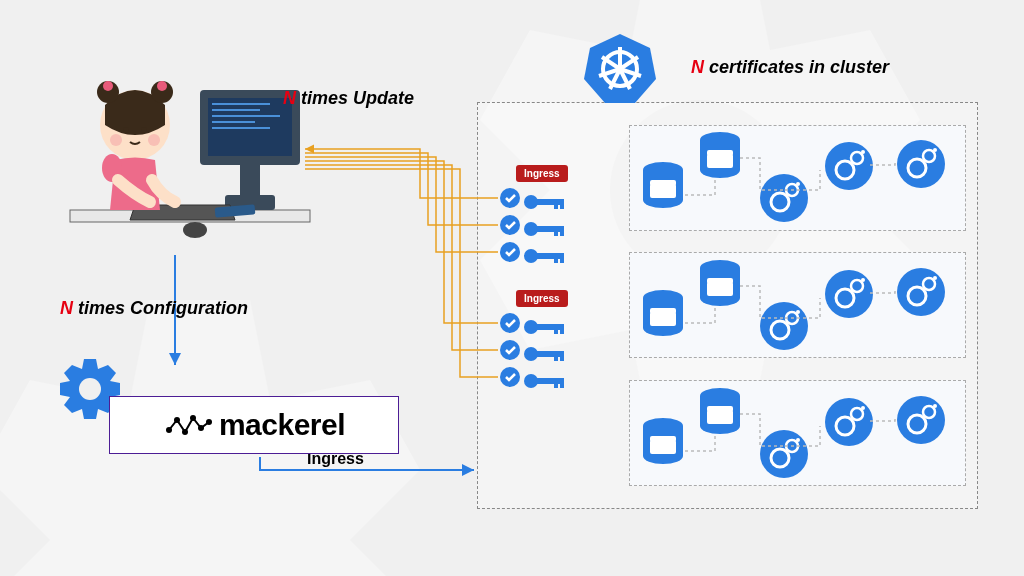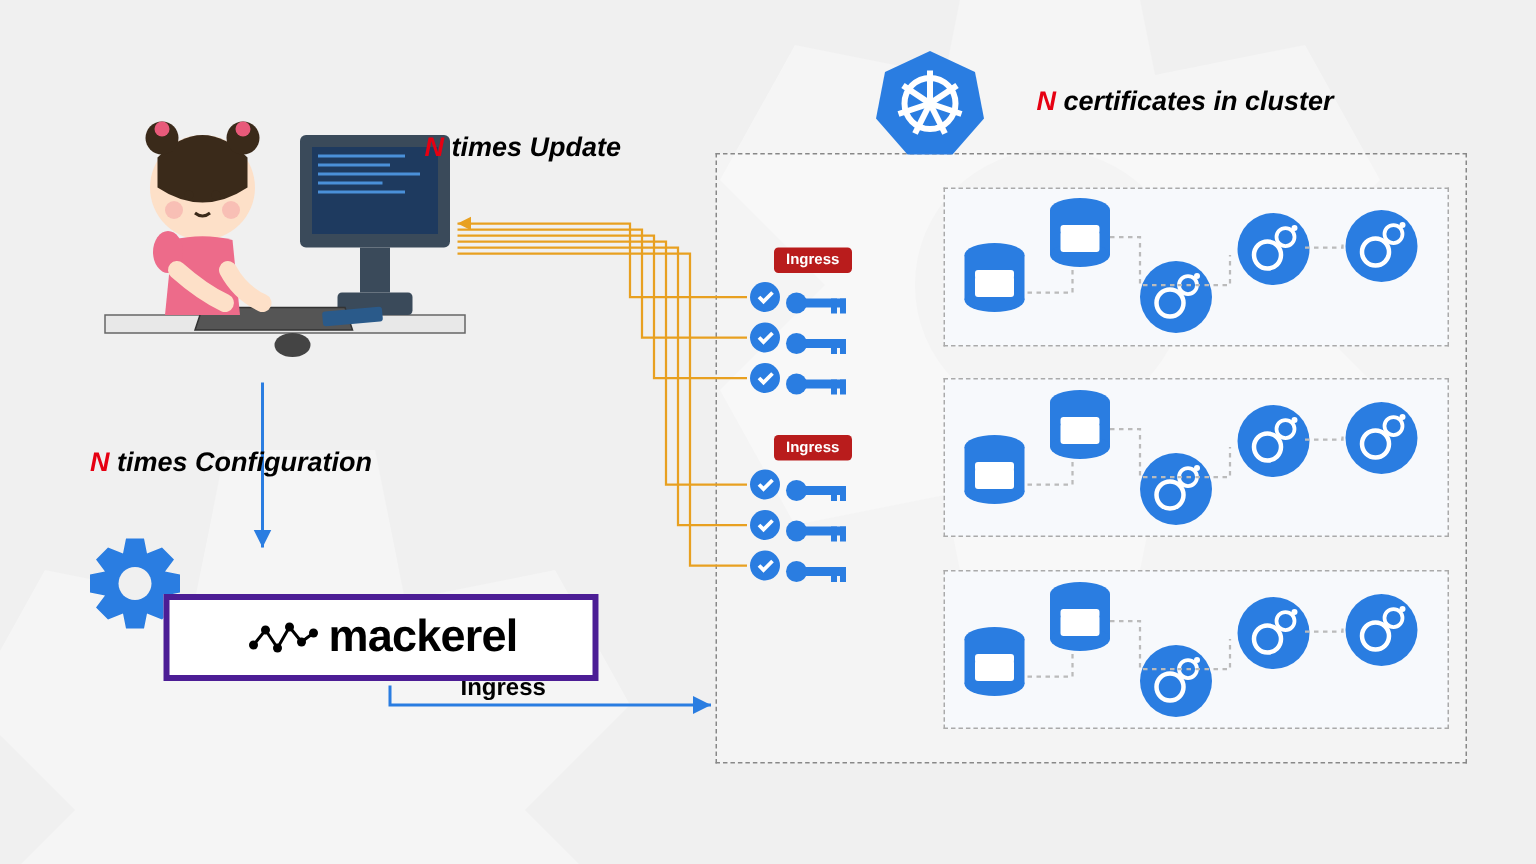--- a/index.html
+++ b/index.html
@@ -32,21 +32,21 @@
     border: 1px dashed #888;
     background: rgba(255,255,255,0.3);
   }
   .pod-box {
     position: absolute;
     border: 1px dashed #aaa;
     background: #f7f9fc;
   }
   .mackerel-box {
     position: absolute;
-    border: 4px solid #4c1d95;
+    border: 1px solid #4c1d95;
     background: #fff;
     display: flex;
     align-items: center;
     justify-content: center;
     font-size: 30px;
     font-weight: 800;
     letter-spacing: -0.5px;
     gap: 6px;
   }
   svg.connector { position: absolute; top: 0; left: 0; width: 1024px; height: 576px; pointer-events: none; }

